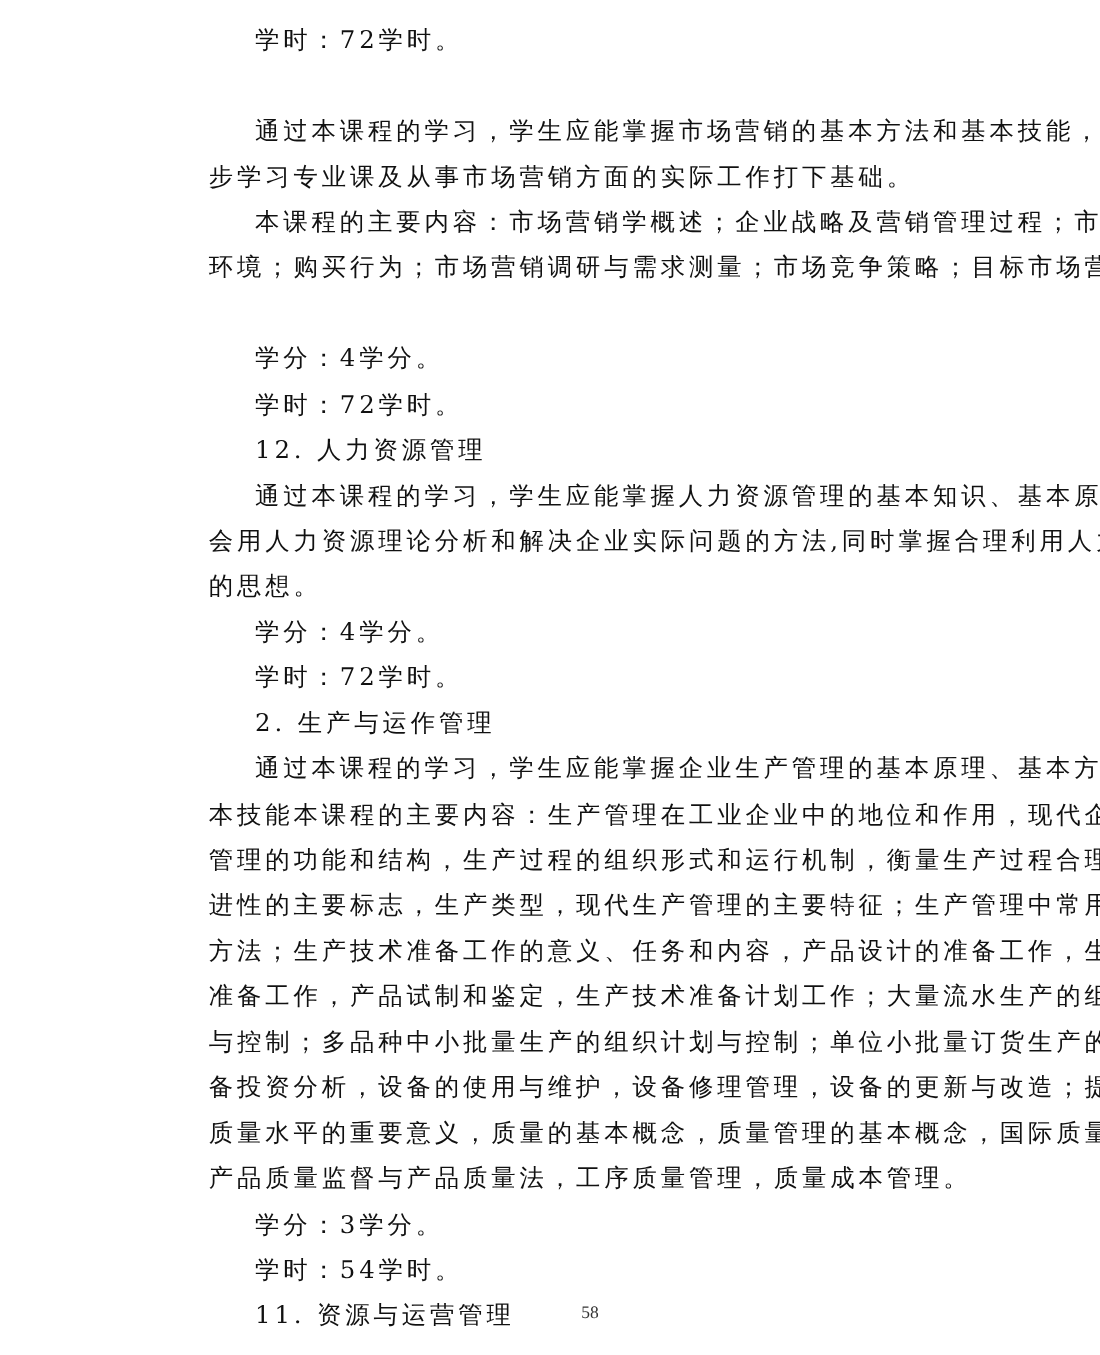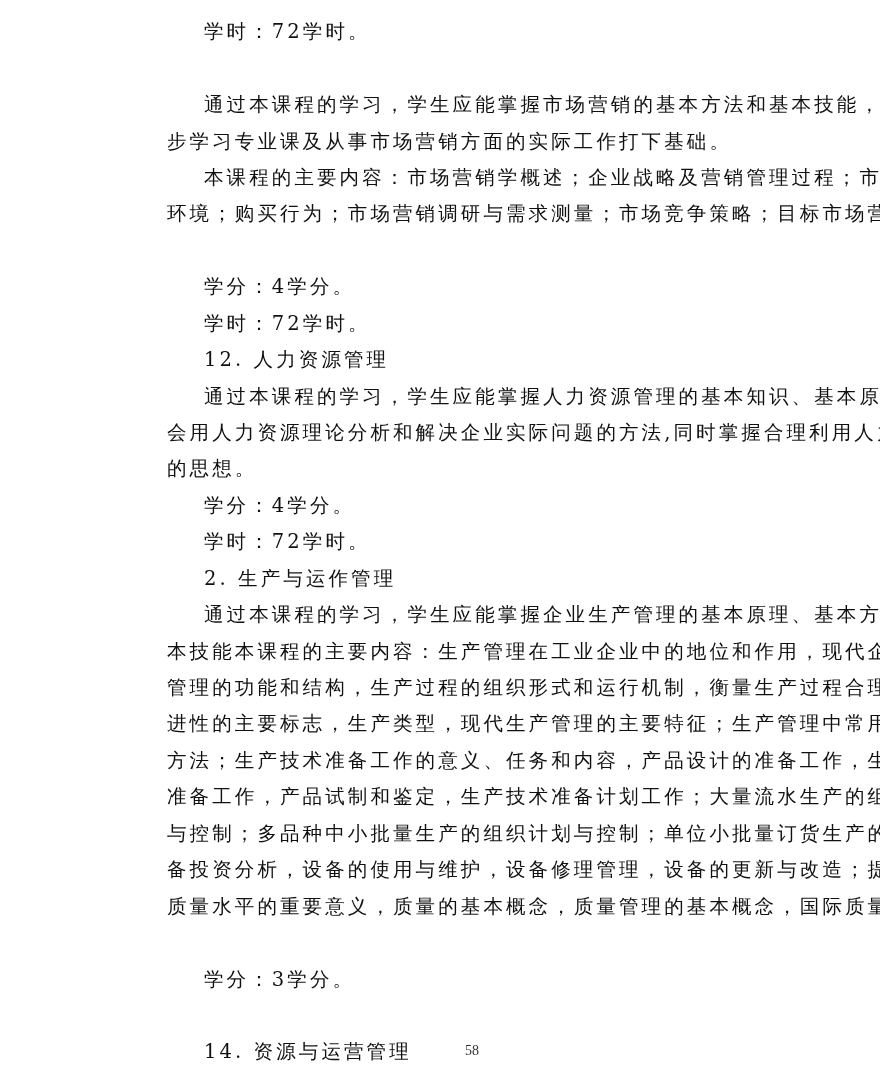--- a/index.html
+++ b/index.html
@@ -56,19 +56,21 @@
 
   <div class="line indent" style="top:600px">通过本课程的学习，学生应能掌握企业生产管理的基本原理、基本方法和基</div>
   <div class="line" style="top:637px">本技能本课程的主要内容：生产管理在工业企业中的地位和作用，现代企业生产</div>
   <div class="line" style="top:673px">管理的功能和结构，生产过程的组织形式和运行机制，衡量生产过程合理性、先</div>
   <div class="line" style="top:709px">进性的主要标志，生产类型，现代生产管理的主要特征；生产管理中常用的分析</div>
   <div class="line" style="top:746px">方法；生产技术准备工作的意义、任务和内容，产品设计的准备工作，生产工艺</div>
   <div class="line" style="top:782px">准备工作，产品试制和鉴定，生产技术准备计划工作；大量流水生产的组织计划</div>
   <div class="line" style="top:819px">与控制；多品种中小批量生产的组织计划与控制；单位小批量订货生产的组织设</div>
   <div class="line" style="top:855px">备投资分析，设备的使用与维护，设备修理管理，设备的更新与改造；提高产品</div>
   <div class="line" style="top:892px">质量水平的重要意义，质量的基本概念，质量管理的基本概念，国际质量标准，</div>
+  <div class="line" style="top:928px">产品质量监督与产品质量法，工序质量管理，质量成本管理。</div>
 
   <div class="line indent" style="top:965px">学分：3学分。</div>
+  <div class="line indent" style="top:1001px">学时：54学时。</div>
 
-  <div class="line indent" style="top:1037px">14. 资源与运营管理</div>
+  <div class="line indent" style="top:1037px">11. 资源与运营管理</div>
 
   <div class="page-number">58</div>
 </div>
 
 </body></html>

